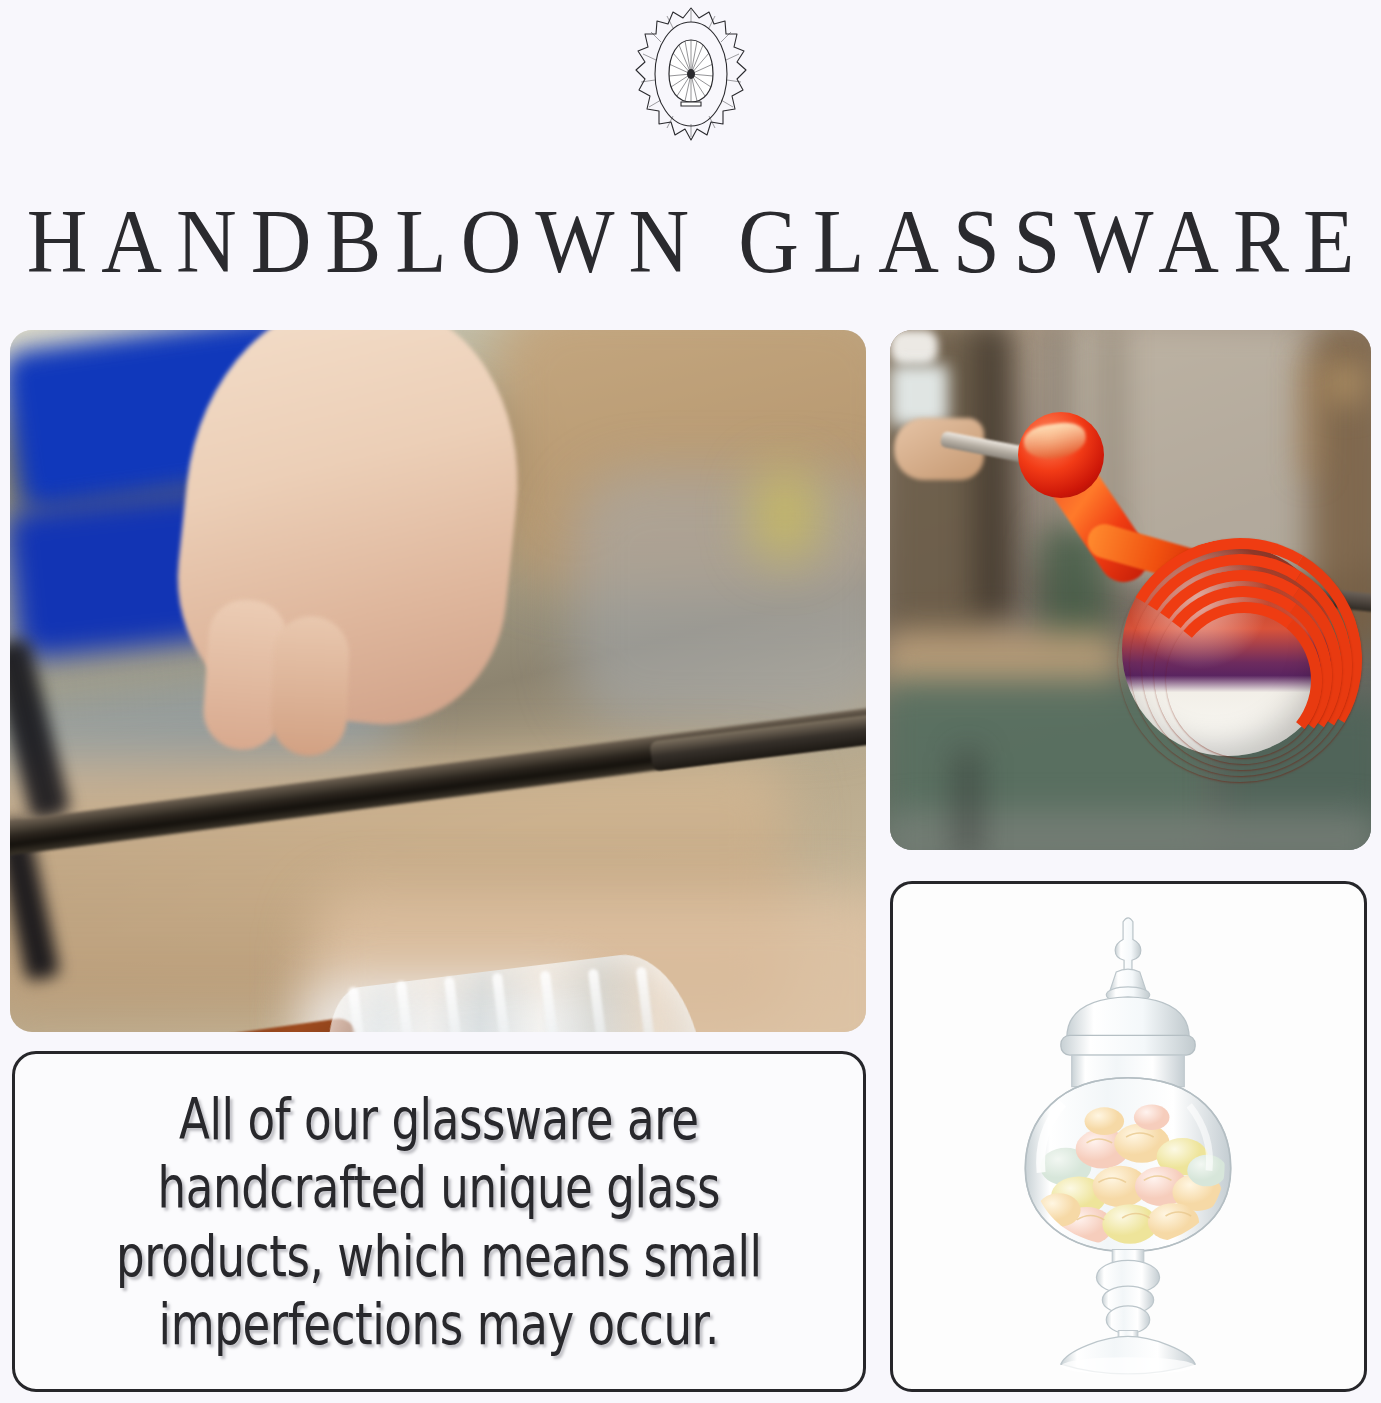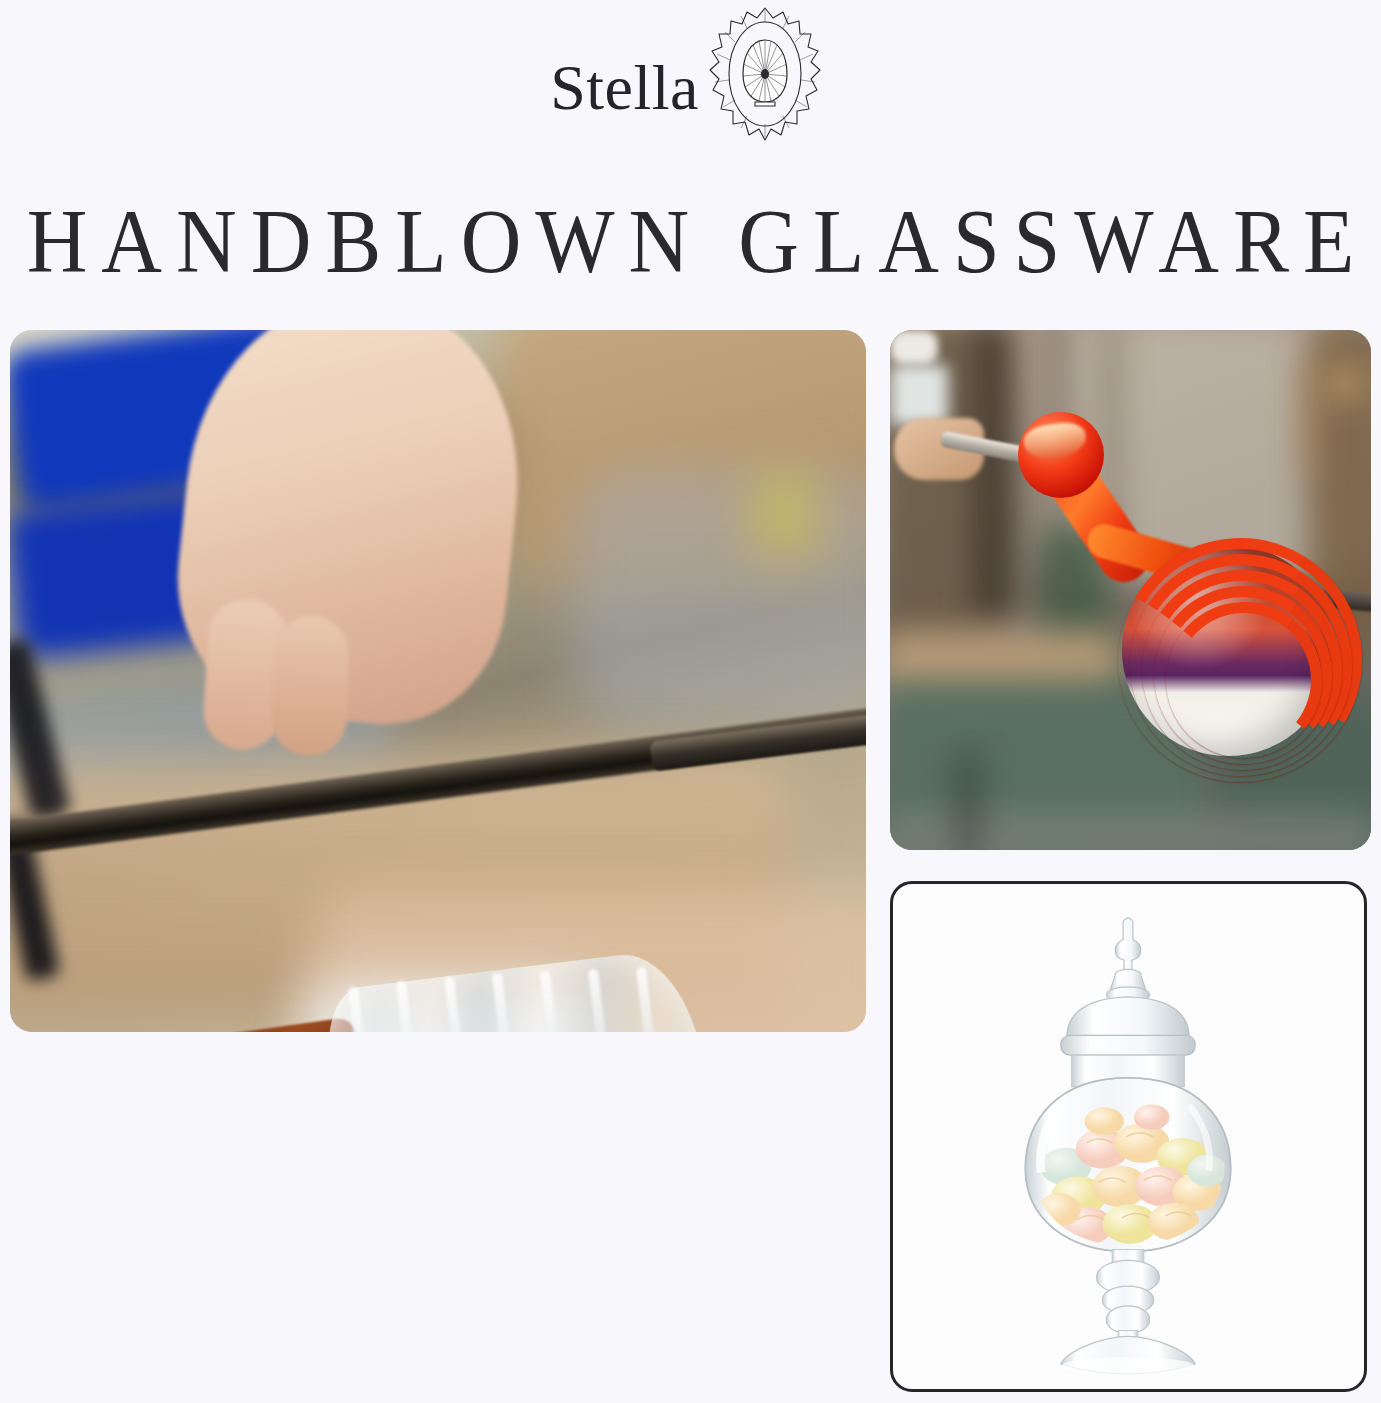--- a/index.html
+++ b/index.html
@@ -352,21 +352,20 @@
     transform-origin: center center;
     white-space: pre-line;
   }
 </style>
 </head>
 <body>
 
 <div id="page">
 
   <div id="brand">
-    <span class="brand-word">Stella</span>
 
     <svg id="brand-emblem" viewBox="0 0 120 168">
       <g fill="none" stroke="#2a2a2e" stroke-width="1.1" stroke-linejoin="round">
 
         <path d="M60 4 L68 14 L78 8 L83 20 L94 17 L95 30 L106 30 L103 43 L113 47 L106 58 L115 66 L106 75 L112 86 L101 92 L104 105 L92 107 L92 120 L80 118 L76 131 L66 125 L60 136 L54 125 L44 131 L40 118 L28 120 L28 107 L16 105 L19 92 L8 86 L14 75 L5 66 L14 58 L7 47 L17 43 L14 30 L25 30 L26 17 L37 20 L42 8 L52 14 Z"></path>
 
         <ellipse cx="60" cy="70" rx="36" ry="52"></ellipse>
 
         <g stroke-width="0.6" opacity="0.75">
           <line x1="60" y1="18" x2="60" y2="6"></line>
@@ -573,14 +572,20 @@
       <ellipse cx="238" cy="398" rx="32" ry="17" fill="url(#glassG)" stroke="#bcc6cb" stroke-width="1.2"></ellipse>
       <ellipse cx="238" cy="421" rx="26" ry="14" fill="url(#glassG)" stroke="#bcc6cb" stroke-width="1.2"></ellipse>
       <ellipse cx="238" cy="441" rx="22" ry="14" fill="url(#glassG)" stroke="#bcc6cb" stroke-width="1.2"></ellipse>
       <path d="M228 452 h20 v12 h-20 Z" fill="url(#glassG)" stroke="#c0c9ce" stroke-width="1"></path>
 
       <path d="M238 458 C262 458 300 472 306 486 q-32 10 -68 10 q-36 0 -68 -10 C176 472 214 458 238 458 Z" fill="url(#glassG)" stroke="#bcc6cb" stroke-width="1.3"></path>
       <ellipse cx="238" cy="488" rx="68" ry="9" fill="#ffffff" opacity=".75"></ellipse>
     </svg>
   </div>
 
+  <div id="card-quote">
+    <div id="quote-text">All of our glassware are
+handcrafted unique glass
+products, which means small
+imperfections may occur.</div>
+  </div>
 
 </div>
 
 </body></html>

